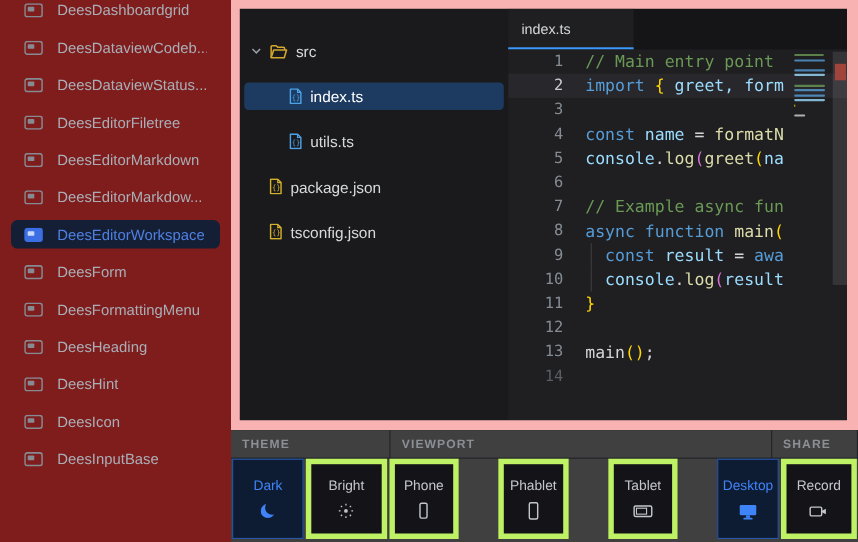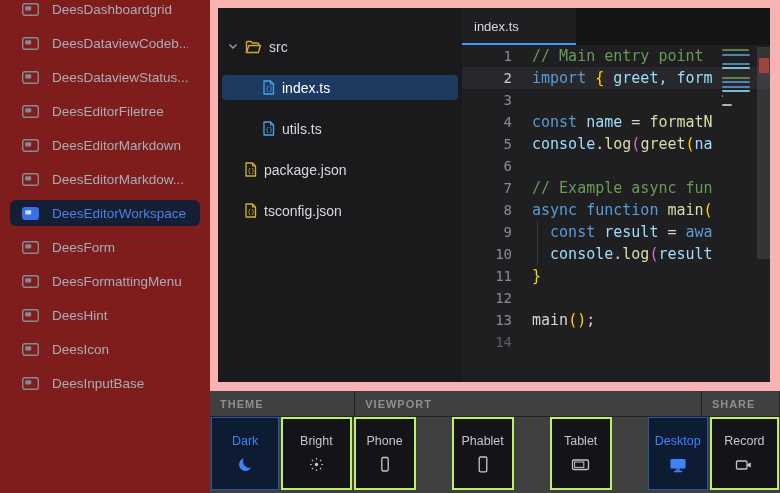--- a/index.html
+++ b/index.html
@@ -56,21 +56,21 @@
   .mm-marker{position:absolute;top:13px;right:1px;width:10px;height:15px;background:#a1453c}
 
   
   .toolbar{position:absolute;left:210px;top:391px;width:570px;height:102px;background:#404040}
   .tb-head{height:26px;display:flex}
   .tb-hsec{flex-basis:0;display:flex;align-items:center;padding-left:10px;color:#8b9097;font-size:11px;
            font-weight:bold;letter-spacing:1px;border-right:1px solid #202226;border-bottom:1px solid #202226;
            box-sizing:border-box;text-transform:uppercase}
   .tb-row{display:flex;height:73px}
   .tb-sec{flex-basis:0;display:flex;min-width:0}
-  .tb-btn{flex:1;margin:0 1px;background:#141418;border:2px solid #bef264;display:flex;flex-direction:column;
+  .tb-btn{flex:1;margin:0 1px;background:#141418;border:5px solid #bef264;display:flex;flex-direction:column;
           align-items:center;justify-content:center;gap:8px;font-size:12.5px;color:#c3c6cb;cursor:pointer;
           box-sizing:border-box}
   .tb-btn.sel{background:#0e1c33;border:1px solid #2a57a5;color:#3f83f8}
   .tb-ic{height:17px;display:flex;align-items:center;justify-content:center}
   .moon{width:13px;height:13px;border-radius:50%;box-shadow:inset 4px -3px 0 0 currentColor;display:inline-block}
 </style>
 </head>
 <body>
 
 <div class="sb">
@@ -130,20 +130,27 @@
           <rect class="i" x="3.2" y="3.2" width="6" height="4.2" rx="0.8"></rect>
         </svg>
         <span class="sb-label">DeesForm</span>
       </div>
       <div class="sb-item">
         <svg class="sb-ico" width="17" height="13" viewBox="0 0 17 13">
           <rect class="o" x="0.7" y="0.7" width="15.6" height="11.6" rx="2.2"></rect>
           <rect class="i" x="3.2" y="3.2" width="6" height="4.2" rx="0.8"></rect>
         </svg>
         <span class="sb-label">DeesFormattingMenu</span>
+      </div>
+      <div class="sb-item">
+        <svg class="sb-ico" width="17" height="13" viewBox="0 0 17 13">
+          <rect class="o" x="0.7" y="0.7" width="15.6" height="11.6" rx="2.2"></rect>
+          <rect class="i" x="3.2" y="3.2" width="6" height="4.2" rx="0.8"></rect>
+        </svg>
+        <span class="sb-label">DeesHeading</span>
       </div>
       <div class="sb-item">
         <svg class="sb-ico" width="17" height="13" viewBox="0 0 17 13">
           <rect class="o" x="0.7" y="0.7" width="15.6" height="11.6" rx="2.2"></rect>
           <rect class="i" x="3.2" y="3.2" width="6" height="4.2" rx="0.8"></rect>
         </svg>
         <span class="sb-label">DeesHint</span>
       </div>
       <div class="sb-item">
         <svg class="sb-ico" width="17" height="13" viewBox="0 0 17 13">

